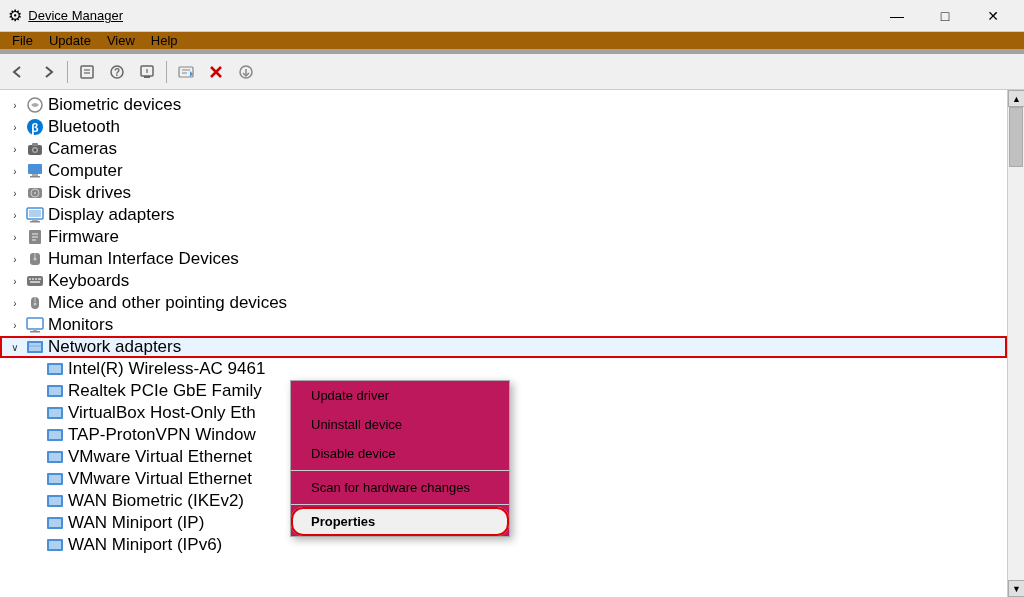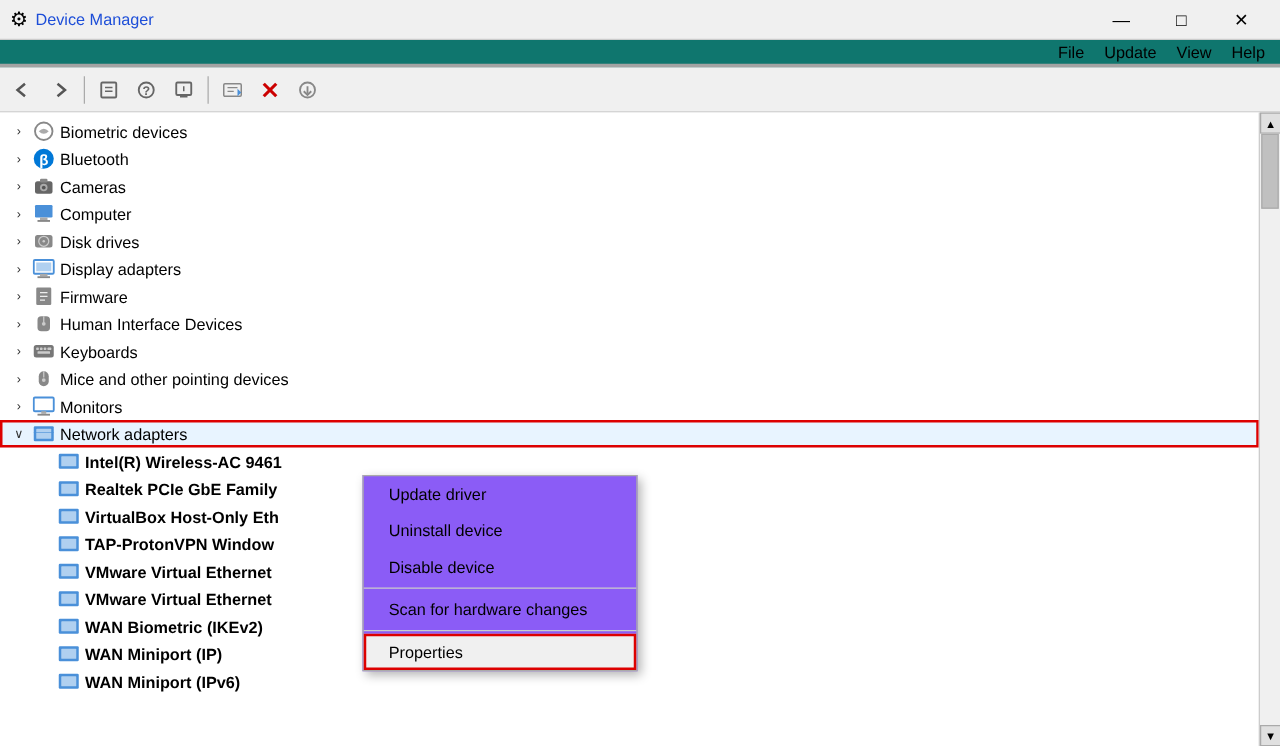--- a/index.html
+++ b/index.html
@@ -22,47 +22,47 @@
       border-bottom: 1px solid #ccc;
       justify-content: space-between;
     }
     .title-bar-left {
       display: flex;
       align-items: center;
       gap: 6px;
     }
     .title-bar-title {
       font-size: 13px;
-      color: #1d4ed8;
+      color: #000000;
+      text-decoration: underline;
     }
     .title-bar-controls {
       display: flex;
       gap: 2px;
     }
     .title-bar-btn {
       width: 46px;
       height: 30px;
       border: none;
       background: transparent;
       cursor: pointer;
       font-size: 14px;
       display: flex;
       align-items: center;
       justify-content: center;
     }
 
     
     .menu-bar {
-      background: #0f766e;
+      background: #a16207;
       height: 22px;
       display: flex;
       align-items: center;
       padding: 0 4px;
-      border-bottom: 3px solid #a3a3a3;
-      justify-content: flex-end;
+      border-bottom: 5px solid #a3a3a3;
     }
     .menu-item {
       padding: 2px 8px;
       cursor: pointer;
       font-size: 13px;
     }
 
     
     .toolbar {
       background: #f0f0f0;
@@ -130,28 +130,27 @@
     .tree-icon {
       width: 18px;
       height: 18px;
       flex-shrink: 0;
       display: flex;
       align-items: center;
       justify-content: center;
       font-size: 14px;
     }
     .tree-label {
-      font-size: 13px;
+      font-size: 17px;
       color: #000;
     }
 
     
     .tree-item.sub {
       padding-left: 46px;
-      font-weight: bold;
     }
 
     
     .scrollbar {
       width: 17px;
       background: #f0f0f0;
       border-left: 1px solid #ccc;
       display: flex;
       flex-direction: column;
       flex-shrink: 0;
@@ -181,42 +180,43 @@
       height: 60px;
       background: #c0c0c0;
       border: 1px solid #aaa;
     }
 
     
     .context-menu {
       position: absolute;
       left: 290px;
       top: 290px;
-      background: #8b5cf6;
+      background: #be185d;
       border: 1px solid #aaa;
       box-shadow: 3px 3px 8px rgba(0,0,0,0.3);
       min-width: 220px;
       z-index: 100;
     }
     .context-menu-item {
       padding: 7px 20px;
       cursor: pointer;
       font-size: 13px;
       color: #000;
     }
     .context-menu-sep {
       height: 1px;
       background: #ccc;
       margin: 2px 0;
     }
     .context-menu-item.bold-item {
-      font-weight: normal;
+      font-weight: bold;
       background: #f0f0f0;
       outline: 2px solid #d00;
       outline-offset: -2px;
+      border-radius: 12px;
     }
 
     
     .network-highlighted {
       outline: 2px solid #d00;
       outline-offset: -2px;
       background: #e8f4ff;
     }
 
     

